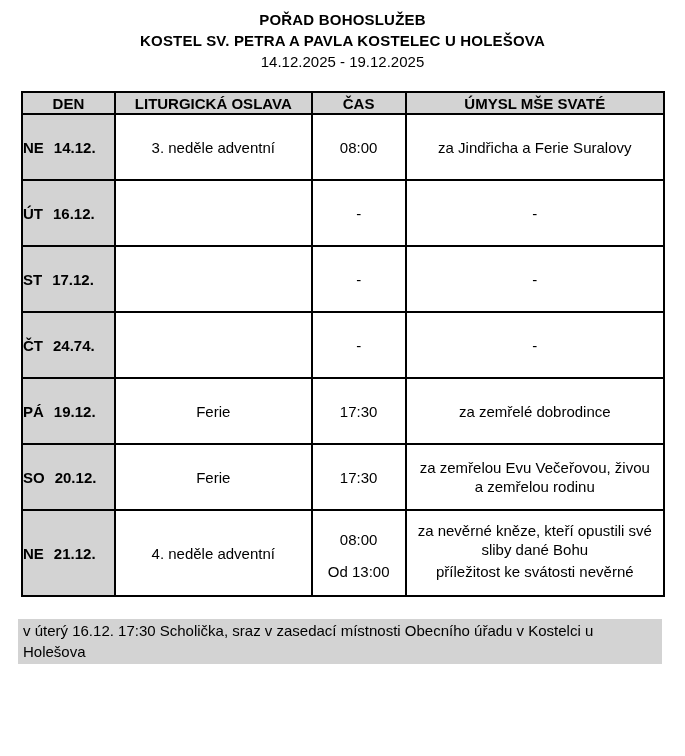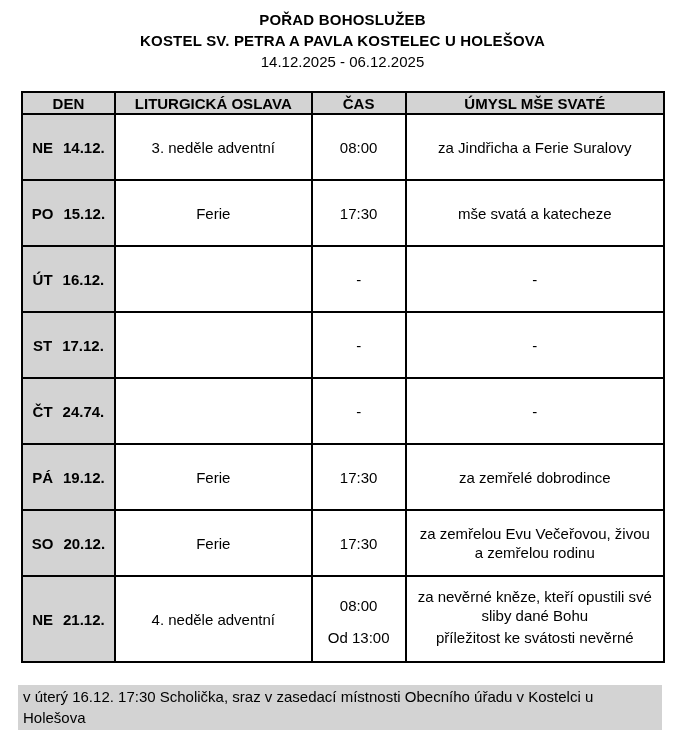--- a/index.html
+++ b/index.html
@@ -55,21 +55,20 @@
   .col-oslava { width: 195px; }
   .col-cas    { width: 93px; }
   .col-umysl  { width: 256px; }
 
   .schedule td.den-cell {
     background: #d3d3d3;
     font-weight: bold;
   }
   .day-wrap {
     display: flex;
-    justify-content: center;
     align-items: center;
     gap: 10px;
   }
   .schedule tr.data-row { height: 66px; }
   .schedule tr.data-row-last { height: 84px; }
   .schedule td.center-cell {
     text-align: center;
     white-space: pre-line;
     line-height: 19px;
   }
@@ -108,21 +107,21 @@
     padding: 1px 5px 2px 5px;
     white-space: pre-line;
   }
 </style>
 </head>
 <body>
 
 <div class="titles">
   <div class="title-line">POŘAD BOHOSLUŽEB</div>
   <div class="title-line">KOSTEL SV. PETRA A PAVLA KOSTELEC U HOLEŠOVA</div>
-  <div class="date-line">14.12.2025 - 06.12.2025</div>
+  <div class="date-line">14.12.2025 - 19.12.2025</div>
 </div>
 
 <table class="schedule">
   <colgroup>
     <col class="col-den">
       <col class="col-oslava">
       <col class="col-cas">
       <col class="col-umysl">
   </colgroup>
   <thead>
@@ -141,31 +140,20 @@
           <span>14.12.</span>
         </div>
       </td>
       <td class="center-cell">3. neděle adventní</td>
       <td class="center-cell">08:00</td>
       <td class="center-cell">za Jindřicha a Ferie Suralovy</td>
     </tr>
     <tr class="data-row">
       <td class="den-cell">
         <div class="day-wrap">
-          <span>PO</span>
-          <span>15.12.</span>
-        </div>
-      </td>
-      <td class="center-cell">Ferie</td>
-      <td class="center-cell">17:30</td>
-      <td class="center-cell">mše svatá a katecheze</td>
-    </tr>
-    <tr class="data-row">
-      <td class="den-cell">
-        <div class="day-wrap">
           <span>ÚT</span>
           <span>16.12.</span>
         </div>
       </td>
       <td class="center-cell"></td>
       <td class="center-cell">-</td>
       <td class="center-cell">-</td>
     </tr>
     <tr class="data-row">
       <td class="den-cell">

